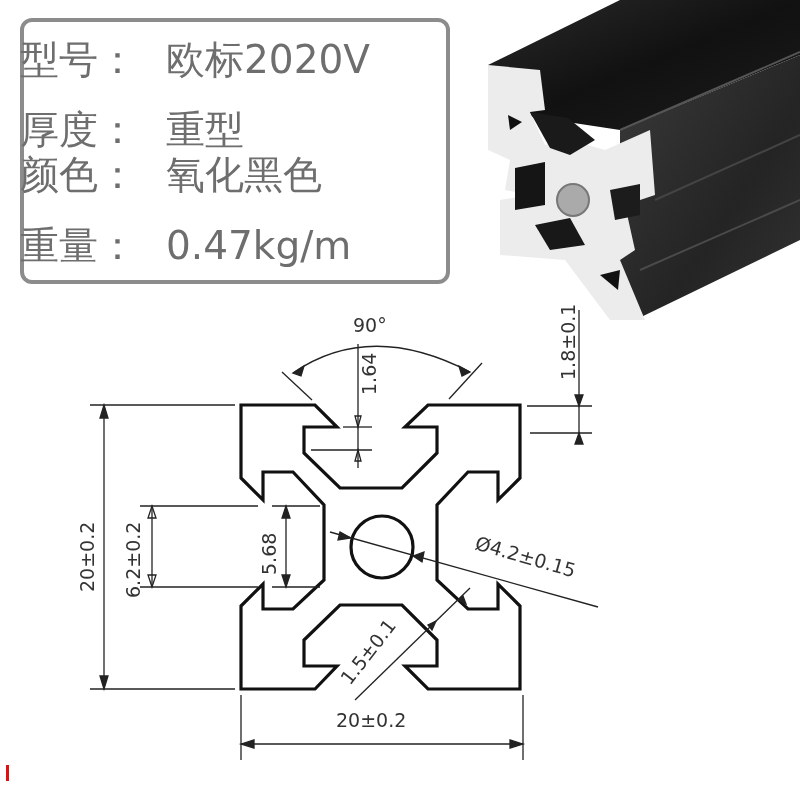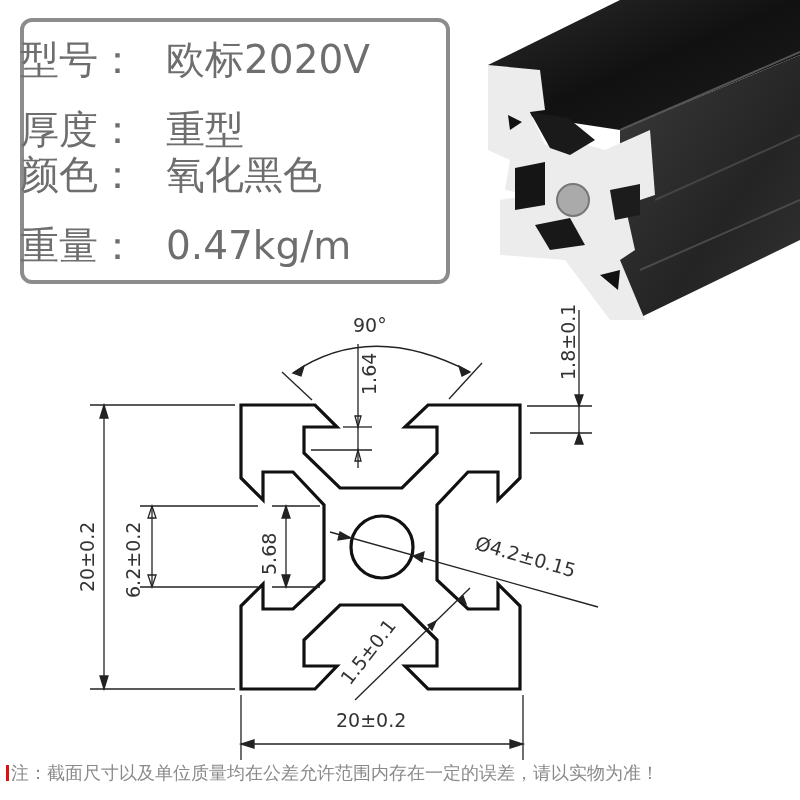--- a/index.html
+++ b/index.html
@@ -149,14 +149,14 @@
     <text transform="translate(94,592) rotate(-90)" font-size="19">20±0.2</text>
     <text transform="translate(140,598) rotate(-90)" font-size="19">6.2±0.2</text>
     <text transform="translate(276,575) rotate(-90)" font-size="19">5.68</text>
     <text x="336" y="727" font-size="19">20±0.2</text>
     <text transform="translate(474,549) rotate(16)" font-size="19">Ø4.2±0.15</text>
     <text transform="translate(350,686) rotate(-52)" font-size="19">1.5±0.1</text>
   </g>
 </svg>
 
 <div class="note">
-  <span class="note-mark"></span><span>注：截面尺寸以及单位质量均在公差允许范围内存在一定的误差，请以实物为准！</span>
+  <span class="note-mark"></span>
 </div>
 
 </body></html>

